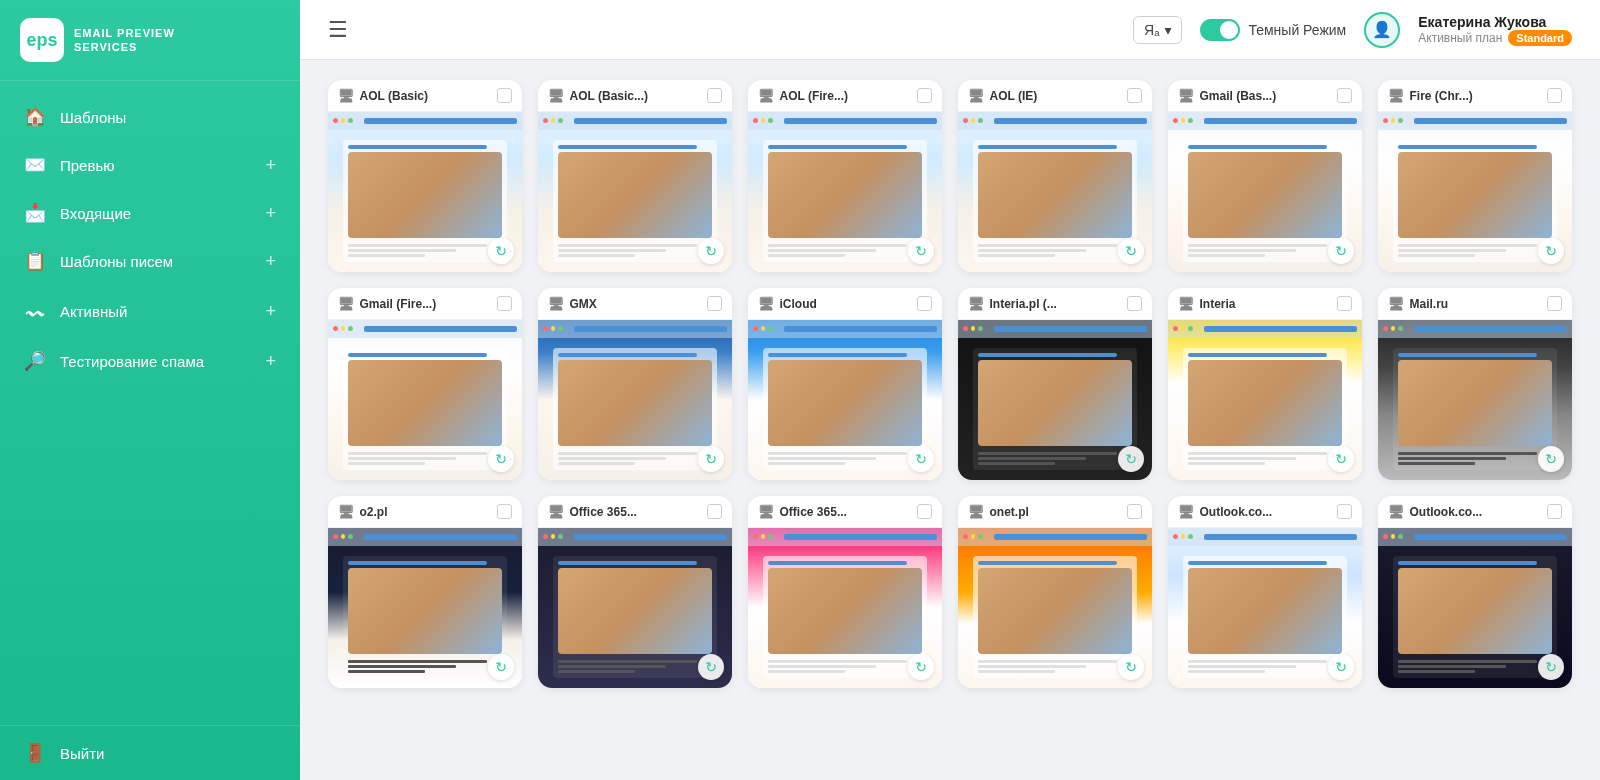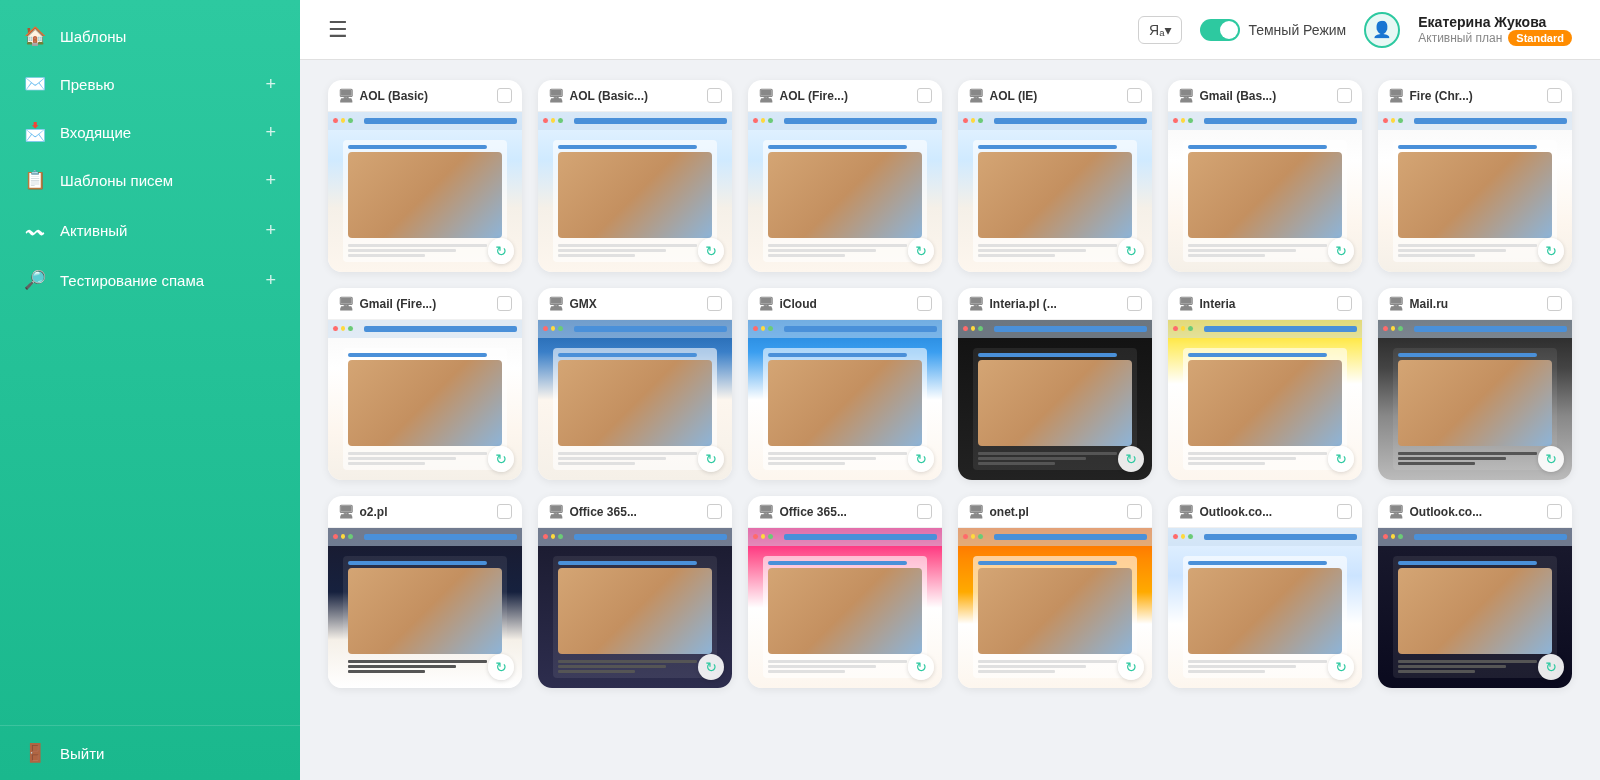--- a/index.html
+++ b/index.html
@@ -64,21 +64,21 @@
       display: flex;
       align-items: center;
       justify-content: space-between;
       padding: 0 28px;
       border-bottom: 1px solid #e0e0e0;
       box-shadow: 0 1px 4px rgba(0,0,0,0.06);
     }
     .hamburger { font-size: 22px; cursor: pointer; color: #555; }
     .header-right { display: flex; align-items: center; gap: 18px; }
     .lang-btn {
-      display: flex; align-items: flex-end; 
+      display: flex; align-items: flex-end; gap: 5px;
       font-size: 14px; color: #444; cursor: pointer;
       border: 1px solid #d0d0d0; border-radius: 6px; padding: 5px 10px;
     }
     .dark-mode-toggle {
       display: flex; align-items: center; gap: 8px;
       font-size: 14px; color: #444;
     }
     .toggle-pill {
       width: 40px; height: 22px; background: #2dc9a0; border-radius: 11px;
       position: relative; cursor: pointer;
@@ -202,20 +202,27 @@
 
     
     .content-area::-webkit-scrollbar { width: 6px; }
     .content-area::-webkit-scrollbar-track { background: #f0f2f5; }
     .content-area::-webkit-scrollbar-thumb { background: #ccc; border-radius: 3px; }
   </style>
 </head>
 <body>
 
 <div class="sidebar">
+  <div class="sidebar-logo">
+    <div class="logo-icon">eps</div>
+    <div class="logo-text">
+      <span>EMAIL PREVIEW</span>
+      <span>SERVICES</span>
+    </div>
+  </div>
   <div class="nav-items">
 
   <div class="nav-item">
     <div class="nav-left">
       <span class="nav-icon">🏠</span>
       <span>Шаблоны</span>
     </div>
 
   </div>
       <div class="nav-item">

